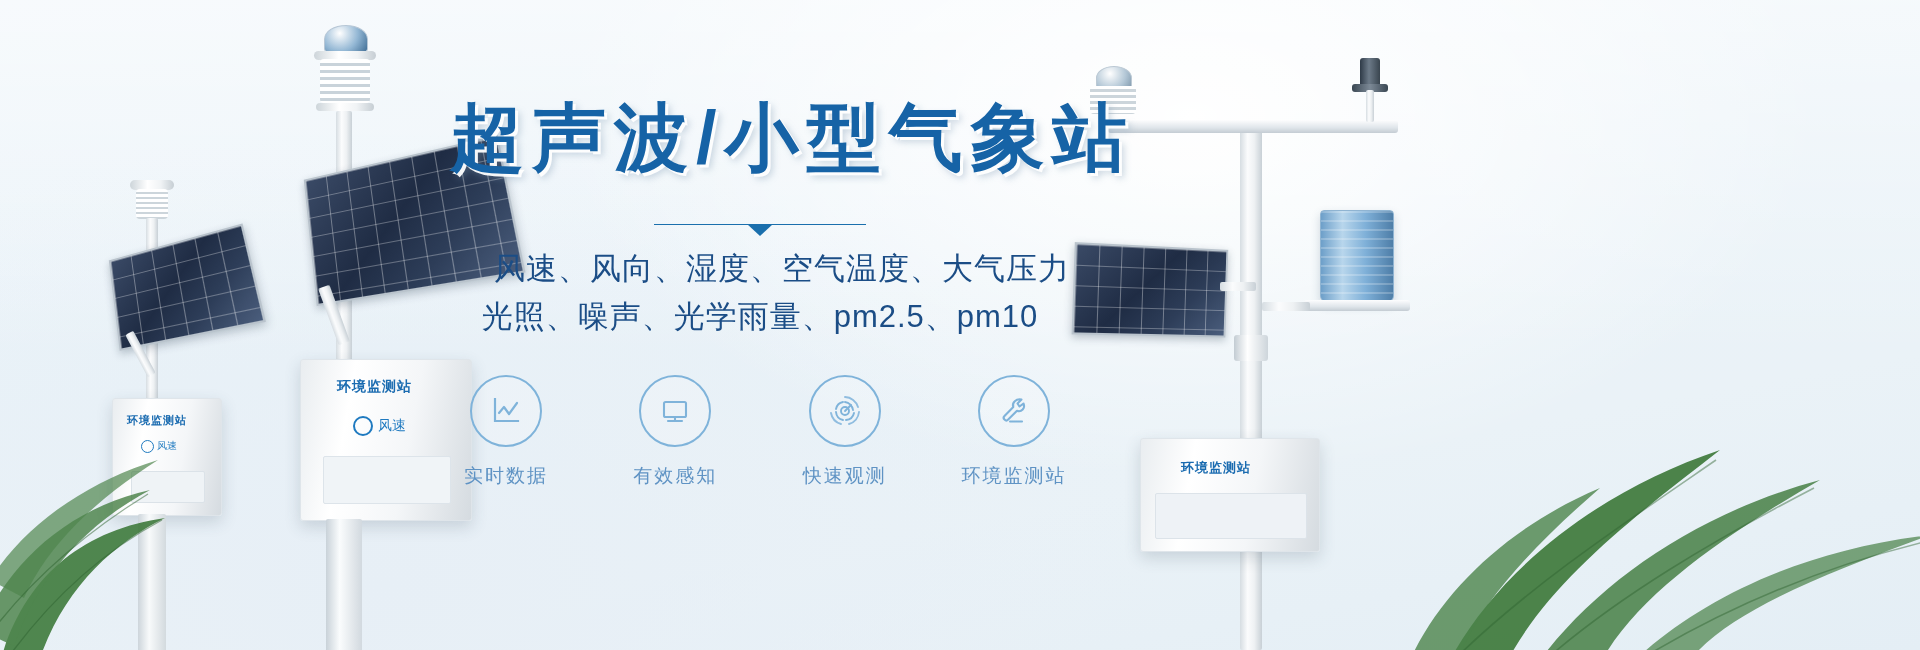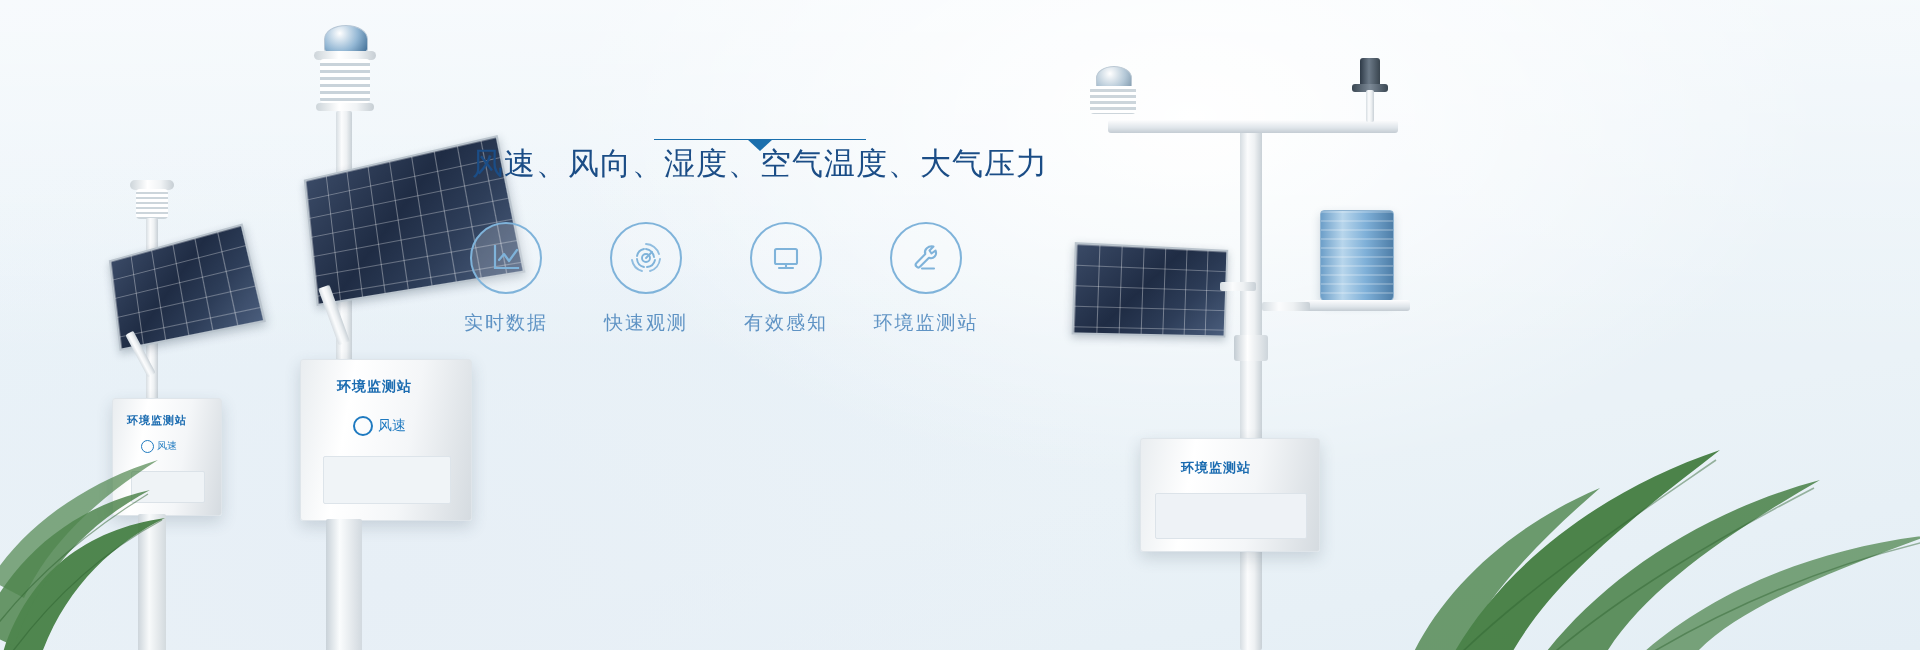--- a/index.html
+++ b/index.html
@@ -60,22 +60,22 @@
     line-height:1.15;margin:0;white-space:nowrap;
     text-shadow:3px 3px 0 rgba(255,255,255,.95),5px 5px 7px rgba(120,150,175,.38);
   }
   .divider{position:relative;width:212px;height:1px;margin:44px auto 0;background:#1a6fad;}
   .divider::after{
     content:"";position:absolute;left:50%;top:0;transform:translateX(-50%);
     width:0;height:0;border-left:13px solid transparent;border-right:13px solid transparent;
     border-top:12px solid #1a6fad;
   }
   .sub{margin:0;color:#1b4d86;font-size:31px;letter-spacing:1px;line-height:1.55;white-space:nowrap;}
-  .sub.l1{}
-  .features{display:flex;justify-content:flex-start;gap:28px;margin-top:34px;}
+  .sub.l1{margin-top:20px;text-align:right;}
+  .features{display:flex;justify-content:space-between;gap:28px;margin-top:34px;}
   .feat{width:112px;display:flex;flex-direction:column;align-items:center;}
   .feat-circle{
     width:68px;height:68px;border-radius:50%;border:2px solid #7fb3da;
     display:flex;align-items:center;justify-content:center;background:rgba(255,255,255,.18);
   }
   .feat-label{margin-top:16px;font-size:19px;color:#5f93c4;letter-spacing:2px;white-space:nowrap;}
 </style>
 </head>
 <body>
 
@@ -183,35 +183,48 @@
       <path d="M20 360 C52 290 120 226 210 188 C150 240 90 300 68 360 Z" opacity="0.8"></path>
     </g>
     <g stroke="#2f6330" stroke-width="1.6" opacity="0.45" fill="none">
       <path d="M68 356 C140 286 230 226 326 160"></path>
       <path d="M160 356 C230 296 320 242 424 188"></path>
       <path d="M256 356 C330 312 420 270 534 242"></path>
     </g>
   </svg>
 
   <div class="content">
+    <h1 class="title">超声波/小型气象站</h1>
 
     <div class="divider"></div>
 
     <p class="sub l1">风速、风向、湿度、空气温度、大气压力</p>
+    <p class="sub">光照、噪声、光学雨量、pm2.5、pm10</p>
 
     <div class="features">
 
       <div class="feat">
         <div class="feat-circle">
           <svg width="36" height="36" viewBox="0 0 36 36">
             <path d="M7 6 V28 H30" fill="none" stroke="#7fb3da" stroke-width="2.2" stroke-linecap="square"></path>
             <path d="M11 20 L16 14 L21 21 L29 10" fill="none" stroke="#7fb3da" stroke-width="2.2" stroke-linecap="round" stroke-linejoin="round"></path>
           </svg>
         </div>
         <div class="feat-label">实时数据</div>
+      </div>
+
+      <div class="feat">
+        <div class="feat-circle">
+          <svg width="36" height="36" viewBox="0 0 36 36">
+            <rect x="7" y="9" width="22" height="15" rx="1.6" fill="none" stroke="#7fb3da" stroke-width="2.1"></rect>
+            <path d="M18 24 V27" stroke="#7fb3da" stroke-width="2.1" stroke-linecap="round"></path>
+            <path d="M11 28 H25" stroke="#7fb3da" stroke-width="2.1" stroke-linecap="round"></path>
+          </svg>
+        </div>
+        <div class="feat-label">有效感知</div>
       </div>
 
       <div class="feat">
         <div class="feat-circle">
           <svg width="36" height="36" viewBox="0 0 36 36">
             <g fill="none" stroke="#7fb3da" stroke-width="1.9" stroke-linecap="round">
               <path d="M18 9 A9 9 0 0 1 26 17"></path>
               <path d="M27 20 A9 9 0 0 1 19 27"></path>
               <path d="M16 27 A9 9 0 0 1 9 19"></path>
               <path d="M9 16 A9 9 0 0 1 16 9"></path>
@@ -222,31 +235,20 @@
               <path d="M18 18 L24 12"></path>
             </g>
           </svg>
         </div>
         <div class="feat-label">快速观测</div>
       </div>
 
       <div class="feat">
         <div class="feat-circle">
           <svg width="36" height="36" viewBox="0 0 36 36">
-            <rect x="7" y="9" width="22" height="15" rx="1.6" fill="none" stroke="#7fb3da" stroke-width="2.1"></rect>
-            <path d="M18 24 V27" stroke="#7fb3da" stroke-width="2.1" stroke-linecap="round"></path>
-            <path d="M11 28 H25" stroke="#7fb3da" stroke-width="2.1" stroke-linecap="round"></path>
-          </svg>
-        </div>
-        <div class="feat-label">有效感知</div>
-      </div>
-
-      <div class="feat">
-        <div class="feat-circle">
-          <svg width="36" height="36" viewBox="0 0 36 36">
             <g fill="none" stroke="#7fb3da" stroke-width="2.1" stroke-linecap="round" stroke-linejoin="round">
               <path d="M25.5 6.5 L21.5 10.5 L23.5 13.5 L27.5 10.5 C29.5 15 25.5 19.5 21 17.8 L12.2 26.6 A2.6 2.6 0 0 1 8.5 22.9 L17.3 14.1 C15.6 9.6 20.2 5.3 25.5 6.5 Z"></path>
               <path d="M14 28.5 H26"></path>
             </g>
           </svg>
         </div>
         <div class="feat-label">环境监测站</div>
       </div>
 
     </div>

